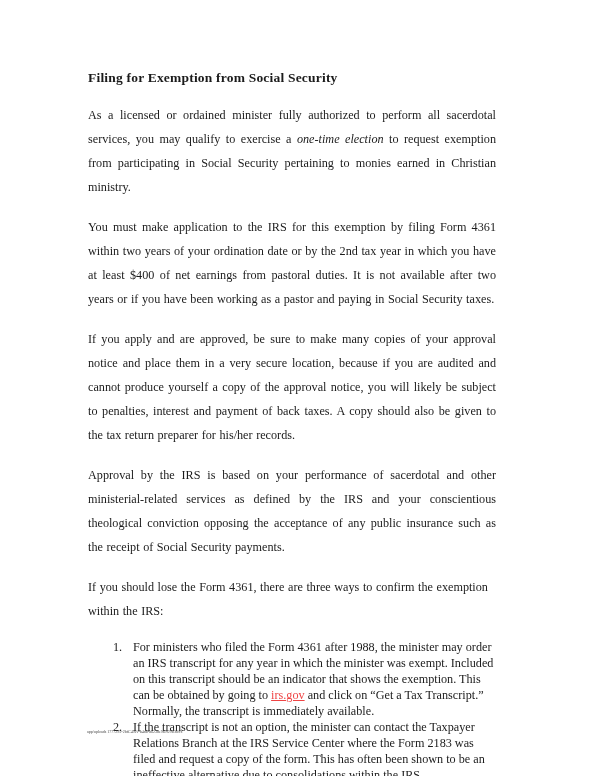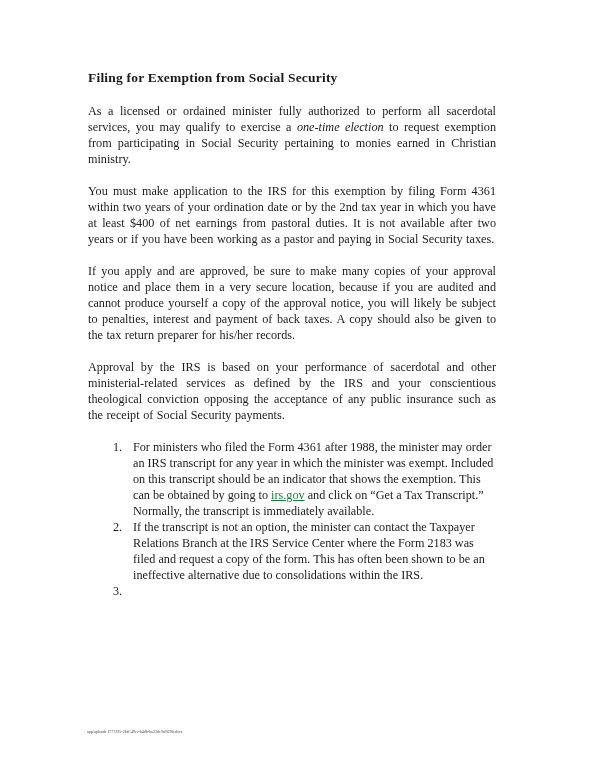--- a/index.html
+++ b/index.html
@@ -20,21 +20,21 @@
   }
   .doc-title {
     font-size: 13.5px;
     font-weight: bold;
     line-height: 16px;
     margin: 0 0 17px 0;
     letter-spacing: 0.2px;
   }
   .para {
     font-size: 12.2px;
-    line-height: 16px;
+    line-height: 24px;
     text-align: justify;
     margin: 0 0 16px 0;
     word-spacing: 0.5px;
   }
   .para.left {
     text-align: left;
   }
   .italic-phrase {
     font-style: italic;
   }
@@ -50,21 +50,21 @@
   }
   .num-item .num {
     flex: 0 0 20px;
     margin-left: 25px;
     text-align: left;
   }
   .num-item .itext {
     flex: 1;
   }
   a.doc-link {
-    color: #15803d;
+    color: #ef4444;
     text-decoration: underline;
     cursor: pointer;
   }
   .footer-path {
     position: absolute;
     left: 87px;
     top: 730px;
     font-size: 5px;
     line-height: 6px;
     color: #4a4a4a;
@@ -82,20 +82,21 @@
   <h1 class="doc-title">Filing for Exemption from Social Security</h1>
 
   <p class="para"><span>As a licensed or ordained minister fully authorized to perform all sacerdotal services, you may qualify to exercise a </span><span class="italic-phrase">one-time election</span><span> to request exemption from participating in Social Security pertaining to monies earned in Christian ministry.</span></p>
 
   <p class="para">You must make application to the IRS for this exemption by filing Form 4361 within two years of your ordination date or by the 2nd tax year in which you have at least $400 of net earnings from pastoral duties. It is not available after two years or if you have been working as a pastor and paying in Social Security taxes.</p>
 
   <p class="para">If you apply and are approved, be sure to make many copies of your approval notice and place them in a very secure location, because if you are audited and cannot produce yourself a copy of the approval notice, you will likely be subject to penalties, interest and payment of back taxes. A copy should also be given to the tax return preparer for his/her records.</p>
 
   <p class="para">Approval by the IRS is based on your performance of sacerdotal and other ministerial-related services as defined by the IRS and your conscientious theological conviction opposing the acceptance of any public insurance such as the receipt of Social Security payments.</p>
 
+  <p class="para left">If you should lose the Form 4361, there are three ways to confirm the exemption within the IRS:</p>
 
   <div class="num-list">
 
     <div class="num-item">
       <span class="num">1.</span>
       <div class="itext"><span>For ministers who filed the Form 4361 after 1988, the minister may order an IRS transcript for any year in which the minister was exempt. Included on this transcript should be an indicator that shows the exemption. This can be obtained by going to </span><a class="doc-link">irs.gov</a><span> and click on “Get a Tax Transcript.” Normally, the transcript is immediately available.</span></div>
     </div>
 
     <div class="num-item">
       <span class="num">2.</span>

